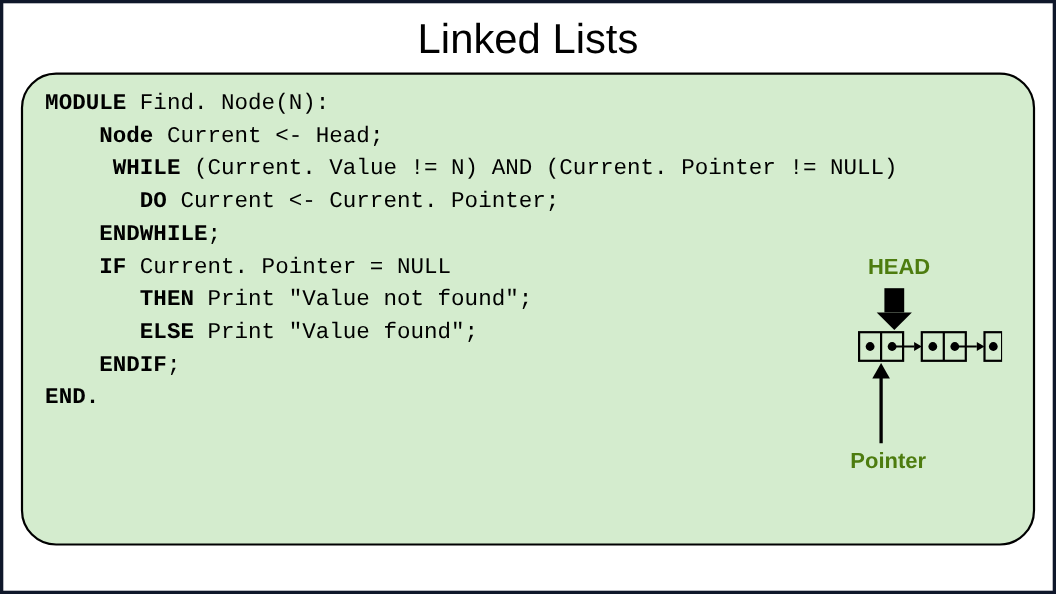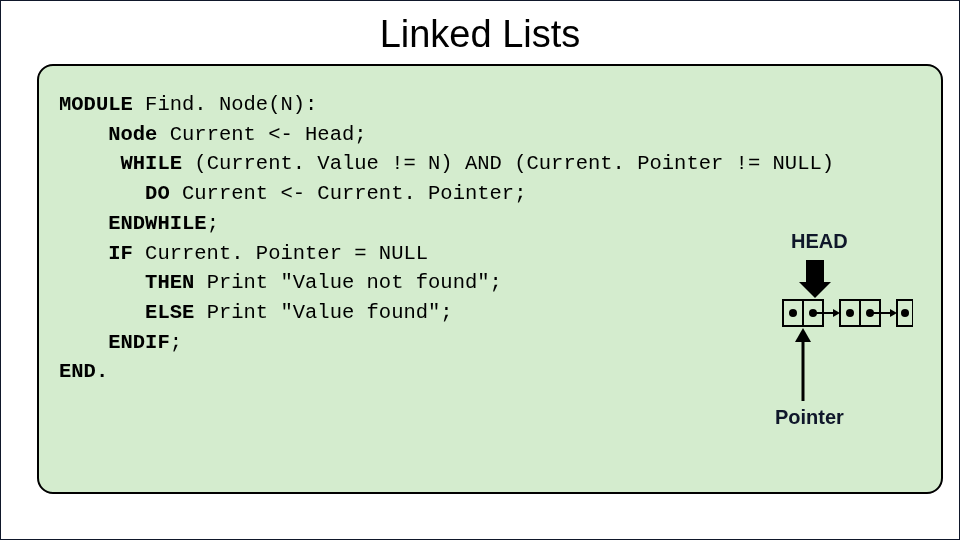--- a/index.html
+++ b/index.html
@@ -1,58 +1,57 @@
 <!DOCTYPE html>
 <html><head>
 <meta charset="utf-8">
 <style>
   * { box-sizing: border-box; margin: 0; padding: 0; }
   html, body { width: 960px; height: 540px; background: #fff; font-family: "Segoe UI", Arial, sans-serif; }
   .slide {
     width: 960px; height: 540px;
-    border: 1px solid #0f172a;
+    border: 3px solid #0f172a;
     position: relative;
     padding: 12px 16px 16px 16px;
   }
   .title {
     font-size: 38px;
     text-align: center;
     color: #000;
     margin-bottom: 8px;
     font-weight: 400;
   }
   .codebox {
     background: #d4ecce;
     border: 2px solid #000;
-    border-radius: 16px;
-    padding: 24px 20px 24px 20px;
+    border-radius: 32px;
+    padding: 12px 20px 24px 20px;
     position: relative;
     height: 430px;
-    margin-left: 20px;
   }
   .code {
     font-family: "Courier New", Courier, monospace;
     font-size: 20.5px;
     line-height: 1.45;
     white-space: pre;
     color: #000;
   }
   .code b { font-weight: 700; }
   .diagram {
     position: absolute;
     right: 28px;
     top: 170px;
     width: 170px;
     height: 220px;
   }
   .diagram-label {
     position: absolute;
     font-family: Arial, sans-serif;
     font-size: 20px;
-    color: #0f172a;
+    color: #4d7c0f;
     font-weight: 700;
   }
 </style>
 </head>
 <body>
 
 <div class="slide">
   <h1 class="title">Linked Lists</h1>
 
   <div class="codebox">

